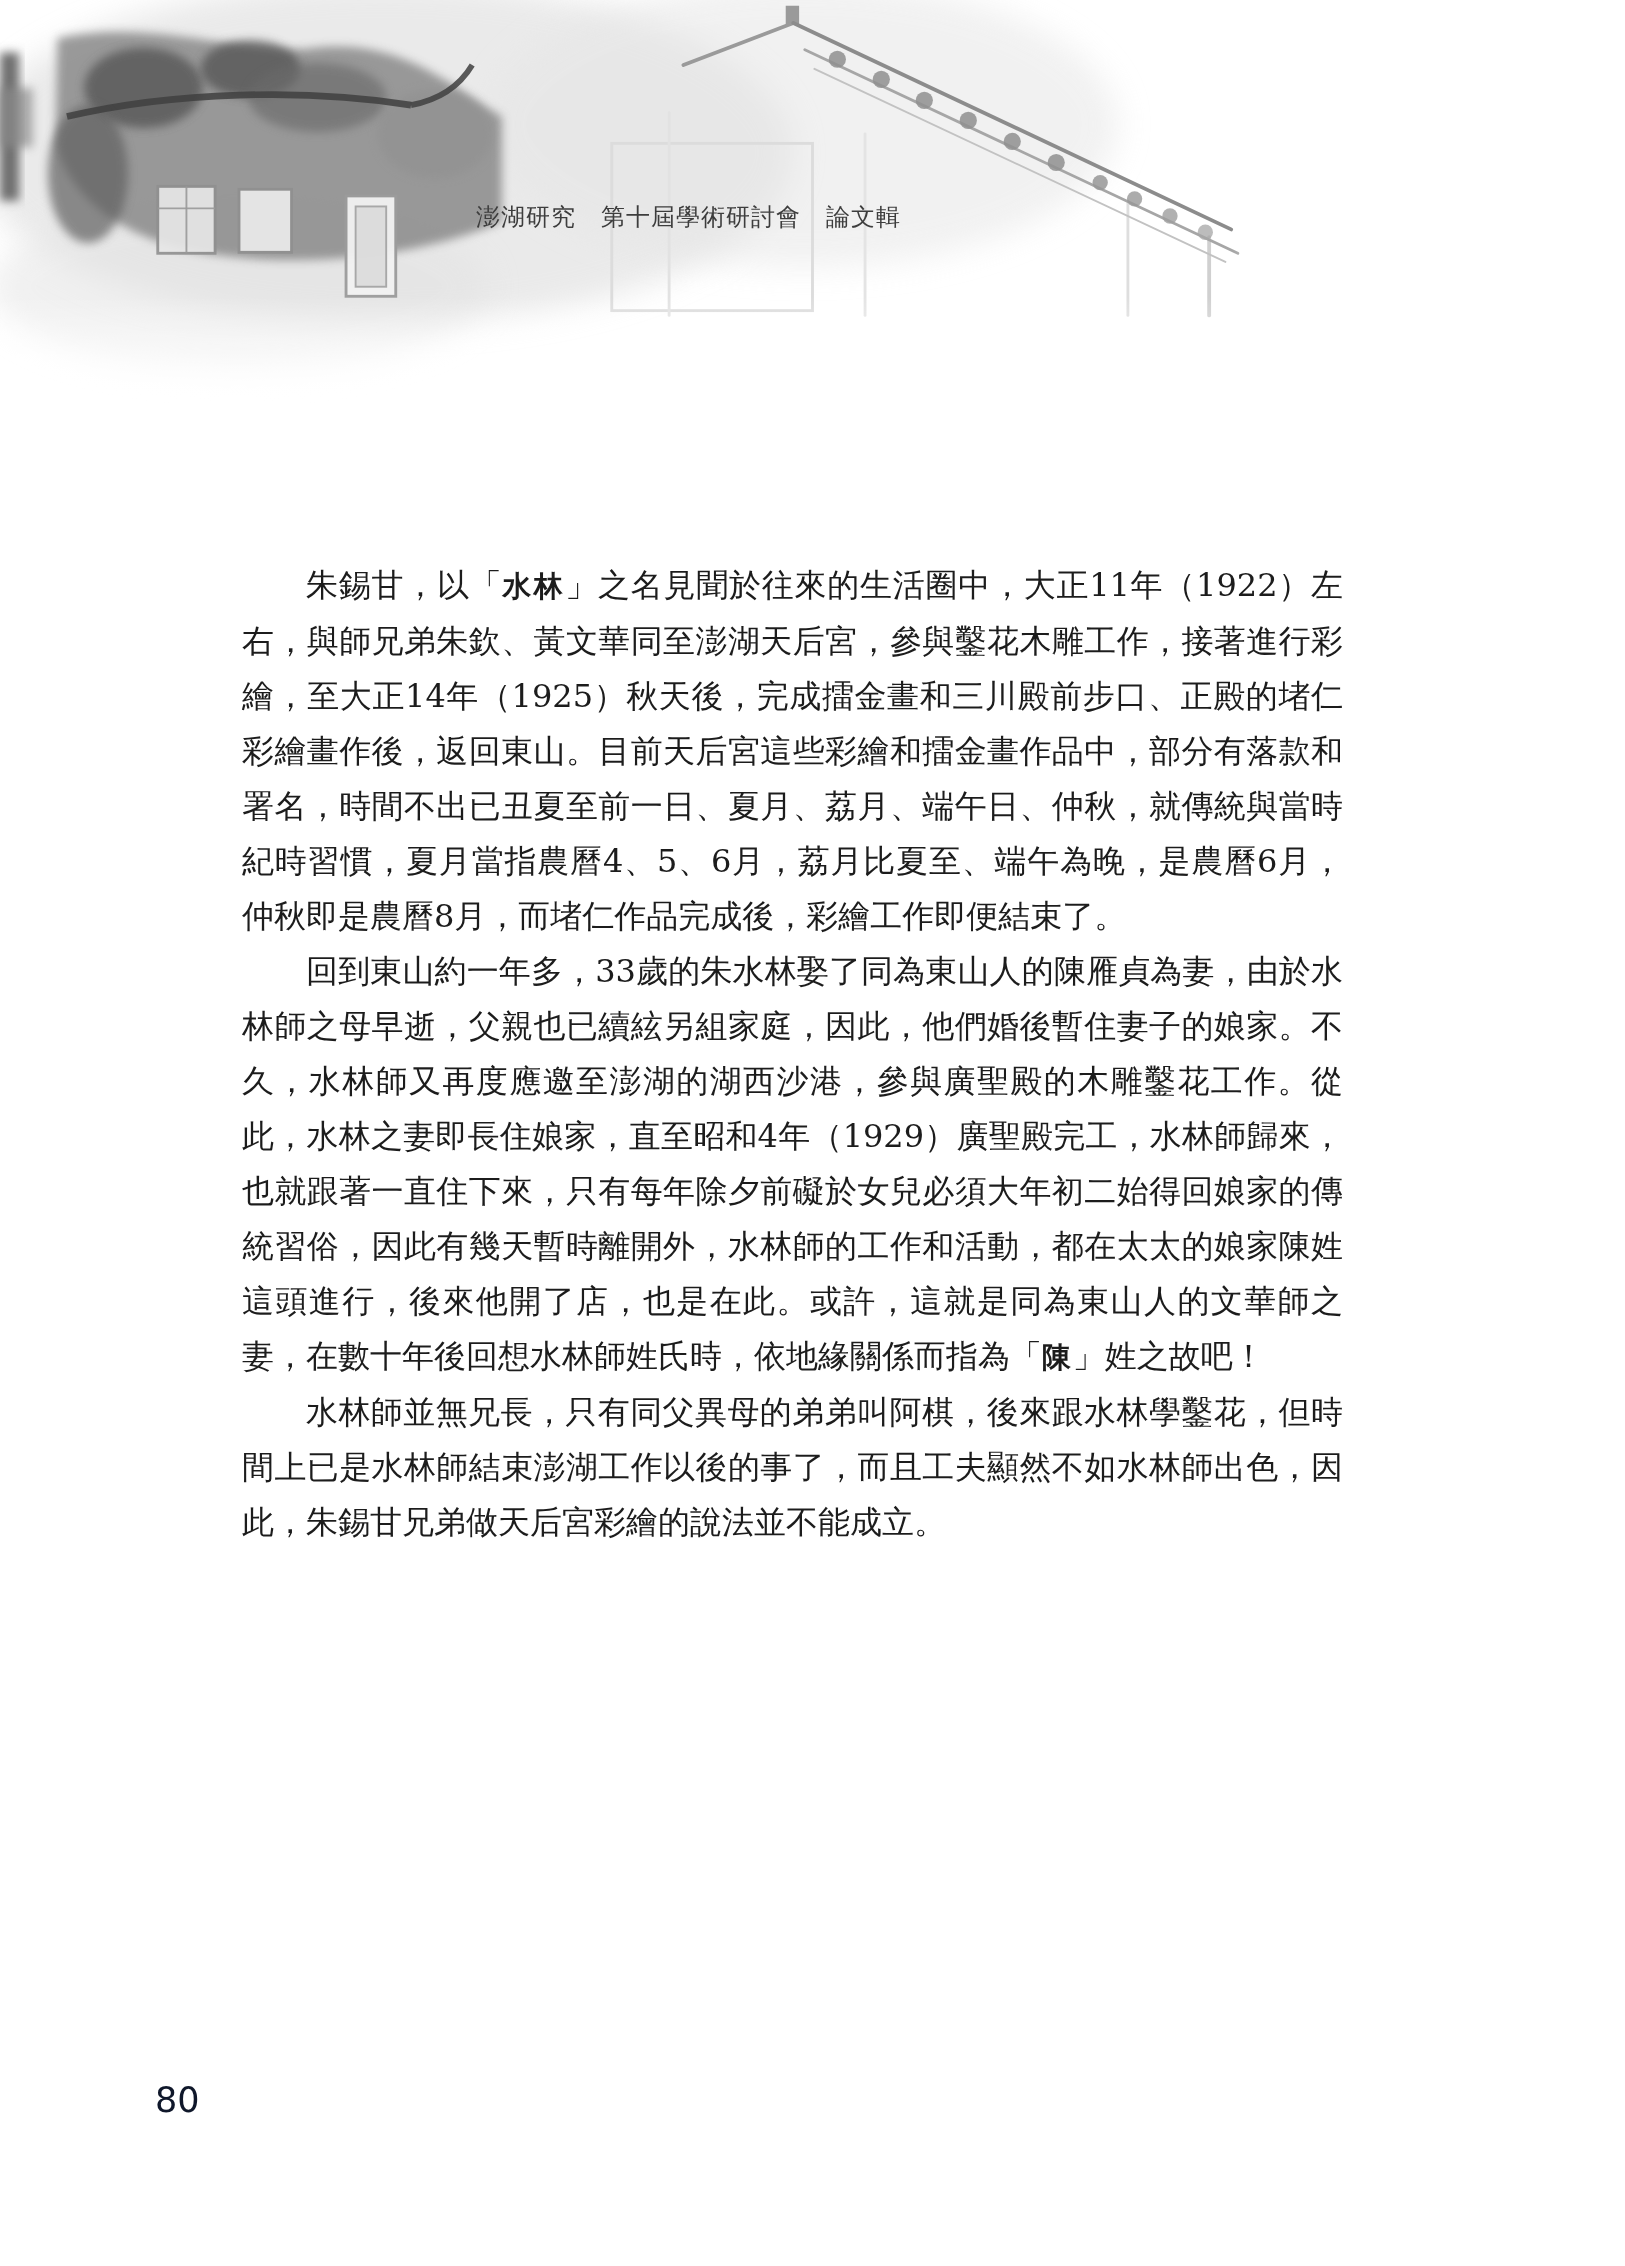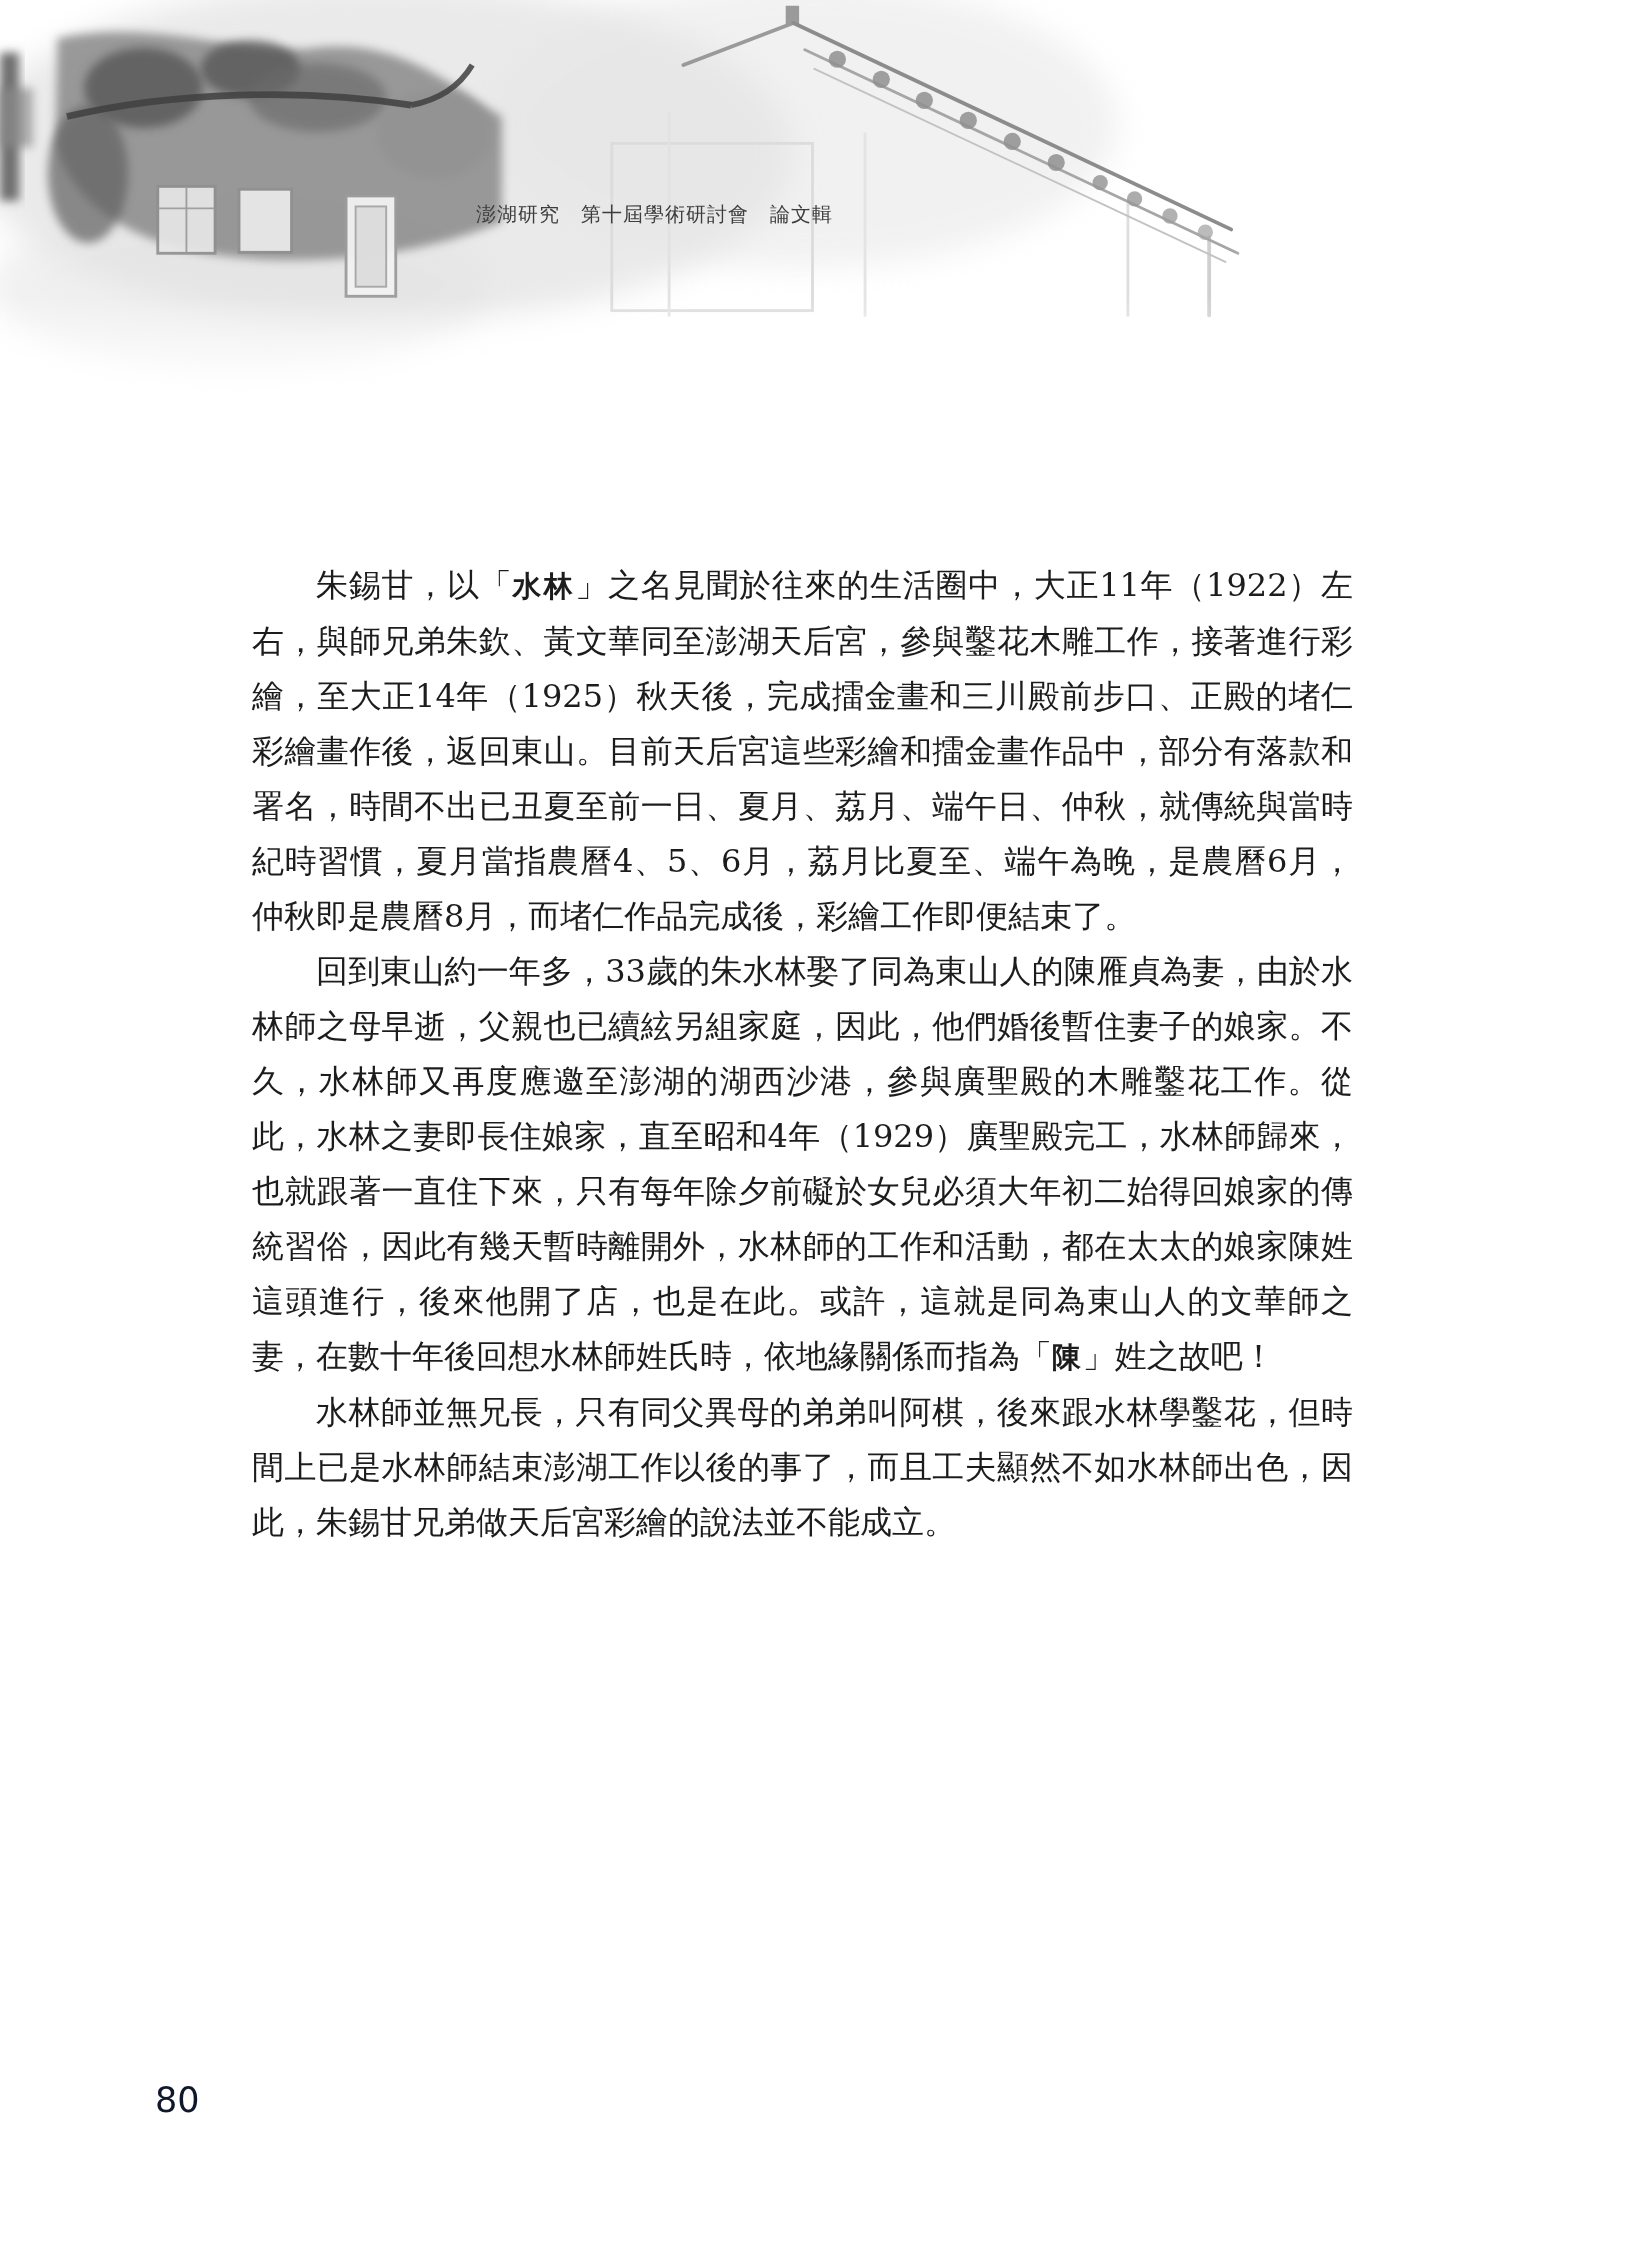--- a/index.html
+++ b/index.html
@@ -12,28 +12,28 @@
     font-family:"DejaVu Serif","Liberation Serif",serif;
   }
   .artwork{
     position:absolute;
     left:0; top:0;
     width:1300px; height:411px;
   }
   .header-title{
     position:absolute;
     left:476px; top:201px;
-    font-size:20px;
+    font-size:24px;
     letter-spacing:1px;
     color:#3d3d3d;
     white-space:nowrap;
   }
   .text-block{
     position:absolute;
-    left:252px; top:558px;
+    left:242px; top:558px;
     width:1101px;
     font-size:32px;
     line-height:55px;
     color:#1c1c1c;
     text-align:justify;
     text-justify:inter-ideograph;
   }
   .text-block p{
     margin:0;
     text-indent:2em;

